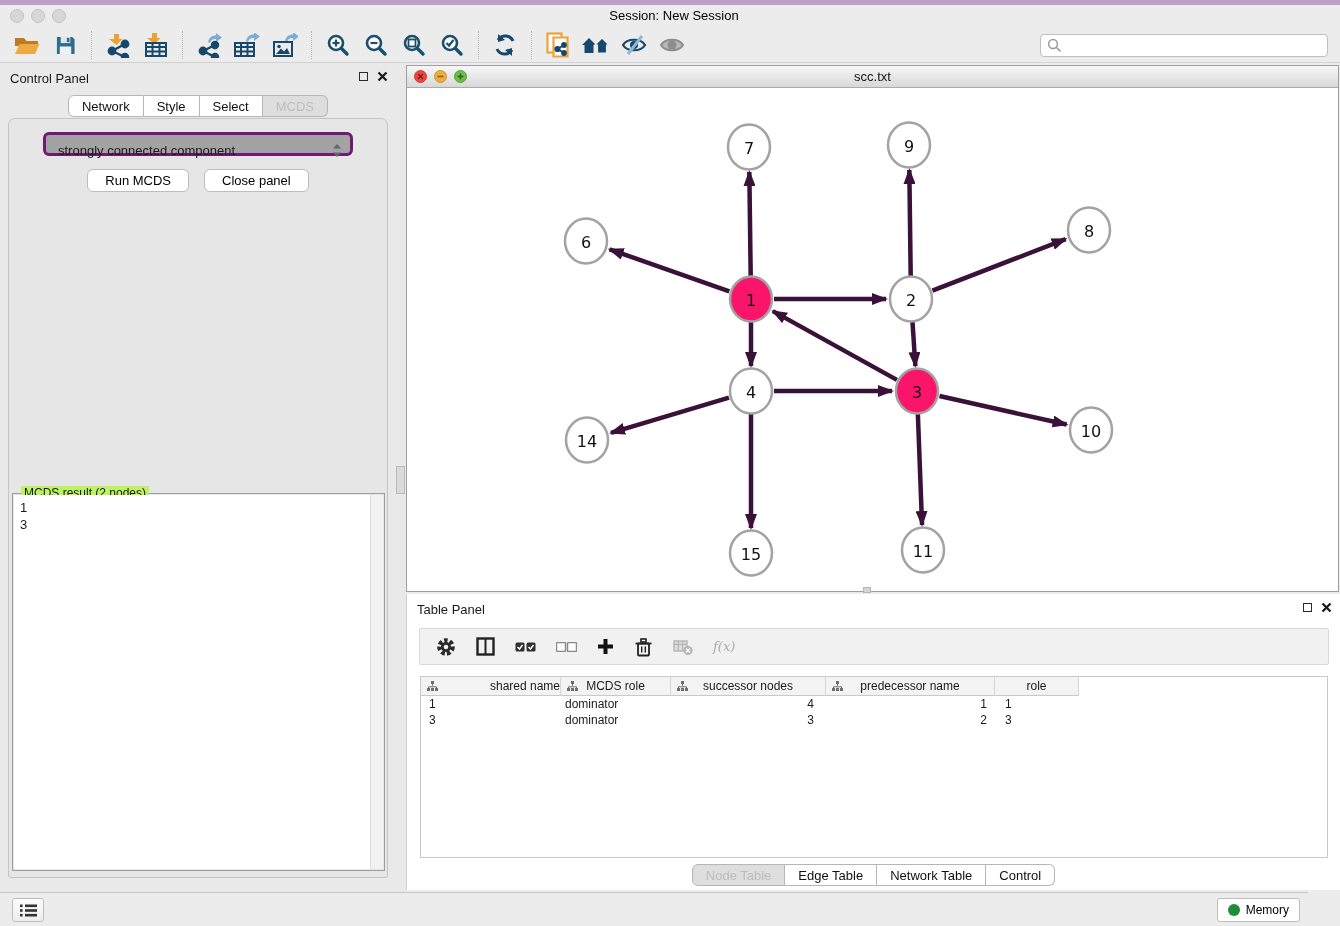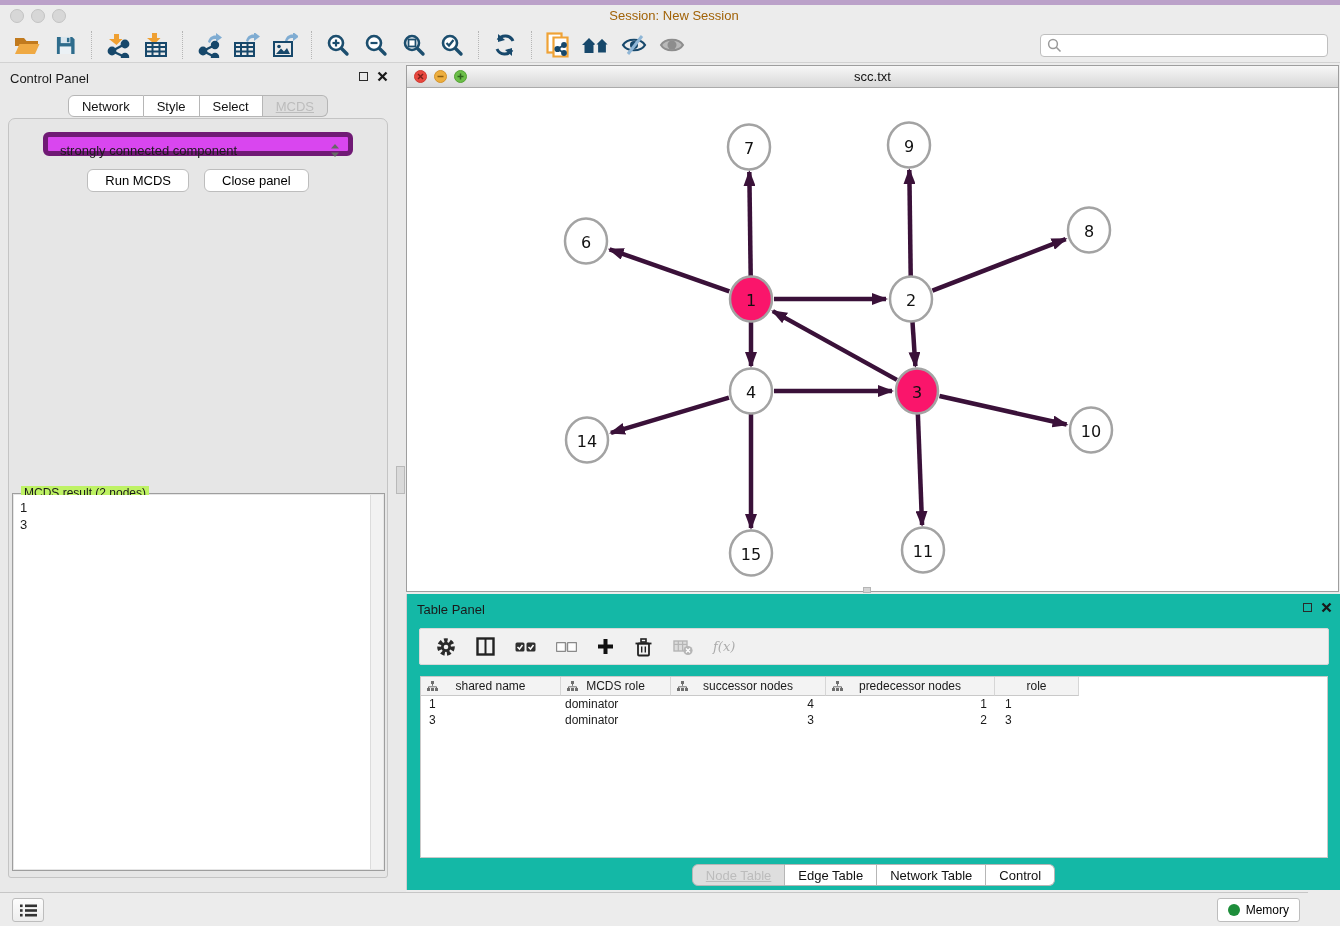--- a/index.html
+++ b/index.html
@@ -4,42 +4,42 @@
 <style>
   * { box-sizing: border-box; margin: 0; padding: 0; }
   html,body { width:1340px; height:926px; overflow:hidden; }
   body { font-family:"Liberation Sans", sans-serif; background:#ECECEC; position:relative; color:#1A1A1A; }
 
   
   #purple-strip { position:absolute; left:0; top:0; width:1340px; height:5px; background:#BBA1C9; }
   #titlebar { position:absolute; left:0; top:5px; width:1340px; height:23px; background:#ECECEC; }
   .mac-dots { position:absolute; left:10px; top:4px; display:flex; gap:7px; }
   .mac-dots span { width:14px; height:14px; border-radius:50%; background:#D7D7D7; border:1px solid #C3C3C3; }
-  #titlebar .title { position:absolute; left:8px; right:0; top:3px; text-align:center; font-size:13px; color:#a16207; }
+  #titlebar .title { position:absolute; left:8px; right:0; top:3px; text-align:center; font-size:13px; color:#000000; }
 
   #toolbar { position:absolute; left:0; top:28px; width:1340px; height:35px; background:#ECECEC; border-bottom:1px solid #D2D2D2; display:flex; align-items:center; padding-left:8px; }
   .tbtn { width:38px; height:31px; border:none; background:transparent; display:flex; align-items:center; justify-content:center; }
   .sep { width:1px; height:28px; border-left:1px dotted #B5B5B5; margin:0 7px; }
   .search { margin-left:auto; margin-right:12px; width:288px; height:23px; background:#fff; border:1px solid #BFBFBF; border-radius:4px; display:flex; align-items:center; padding-left:6px; }
   .search input { border:none; outline:none; flex:1; height:19px; font-size:12px; background:transparent; }
 
   
   #control-panel { position:absolute; left:0; top:63px; width:396px; height:829px; background:#E9E9E9; }
   .panel-header { position:relative; height:30px;padding-left:24px; }
   .panel-header .ph-title { position:absolute; left:10px; top:8px; font-size:13px; color:#1A1A1A; }
   .panel-header .ph-icons { position:absolute; right:8px; top:8px; display:flex; gap:9px; align-items:center; }
   .float-box { width:9px; height:9px; border:1.6px solid #2A2A2A; background:transparent; }
   .cp-tabs { position:absolute; left:0; top:32px; width:100%; display:flex; justify-content:center; }
   .tab { height:22px; padding:3px 13px; font-size:13px; background:#FFFFFF; border:1px solid #B6B6B6; border-left-width:0; color:#111; cursor:default; }
   .tab:first-child { border-left-width:1px; border-radius:6px 0 0 6px; }
   .tab:last-child { border-radius:0 6px 6px 0; }
-  .tab.active { background:#DEDEDE; color:#BCBCBC;text-decoration:underline; }
+  .tab.active { background:#DEDEDE; color:#BCBCBC; }
   .cp-content { position:absolute; left:8px; right:8px; top:55px; height:760px; background:#E6E6E6; border:1px solid #C4C4C4; border-radius:7px 7px 3px 3px; }
   .opt-label { margin-top:27px; text-align:center; font-size:13px; }
-  .dropdown { margin:13px auto 0 auto; width:310px; height:24px; background:#d946ef; border:5px solid #701a75; border-radius:6px; display:flex; align-items:center; padding:12px 8px 0 12px; font-size:13px; }
+  .dropdown { margin:13px auto 0 auto; width:310px; height:24px; background:#a3a3a3; border:3px solid #701a75; border-radius:6px; display:flex; align-items:center; padding:12px 8px 0 12px; font-size:13px; }
   .dropdown .dd-label { flex:1; }
   .btn-row { display:flex; justify-content:center; gap:15px; margin-top:13px; }
   .pbtn { height:23px; padding:0 17px; background:#fff; border:1px solid #BDBDBD; border-radius:6px; font-size:13px; font-family:"Liberation Sans",sans-serif; }
   .result-group { position:absolute; left:12px; right:11px; top:430px; height:378px; border:1px solid #9E9E9E; }
   .result-legend { position:absolute; left:8px; top:-8px; background:#bef264; padding:0 3px; font-size:12px; }
   .result-inner { position:absolute; left:1px; right:1px; top:1px; bottom:1px; background:#fff; }
   .result-lines { padding:4px 6px; font-size:13px; line-height:17px; }
   .result-scroll { position:absolute; right:0; top:0; bottom:0; width:13px; background:#F2F2F2; border-left:1px solid #DCDCDC; }
 
   
@@ -49,21 +49,21 @@
   
   #network-window { position:absolute; left:406px; top:65px; width:933px; height:527px; border:1px solid #9E9E9E; background:#fff; }
   .nw-titlebar { position:relative; height:22px; background:linear-gradient(#F7F7F7,#D8D8D8); border-bottom:1px solid #ABABAB; }
   .traffic { position:absolute; left:7px; top:4px; display:flex; gap:7px; }
   .nw-title { position:absolute; left:0; right:0; top:3px; text-align:center; font-size:13px; color:#111; }
   .nw-canvas { position:absolute; left:0; top:22px; width:931px; height:503px; background:#fff; overflow:hidden; }
   #graph-svg { position:absolute; left:0; top:0; }
   .nw-grip { position:absolute; left:456px; bottom:-2px; width:8px; height:6px; background:#D4D4D4; border:1px solid #B5B5B5; }
 
   
-  #table-panel { position:absolute; left:406px; top:594px; width:934px; height:296px; background:#14b8a6; border-left:1px solid #D0D0D0; }
+  #table-panel { position:absolute; left:406px; top:594px; width:934px; height:296px; background:#ffffff; border-left:1px solid #D0D0D0; }
   .tp-toolbar { position:absolute; left:12px; top:34px; width:910px; height:37px; background:#F1F1F1; border:1px solid #D8D8D8; border-radius:2px; display:flex; align-items:center; gap:20px; padding-left:16px; }
   .ticon { display:flex; align-items:center; justify-content:center; border:none; background:transparent; }
   .fx { font-family:"DejaVu Serif", serif; font-style:italic; font-size:13px; color:#ABABAB; }
   .tp-table { position:absolute; left:13px; top:82px; width:908px; height:182px; background:#fff; border:1px solid #C9C9C9; overflow:hidden; }
   .thead { display:flex; }
   .th { position:relative; height:19px; background:#F3F3F3; border-right:1px solid #D6D6D6; border-bottom:1px solid #C9C9C9; font-size:12px; display:flex; align-items:center; justify-content:center; }
   .th .tree { position:absolute; left:6px; top:4px; }
   .tr { display:flex; height:16px; font-size:12px; align-items:center; }
   .td { height:16px; line-height:16px; white-space:nowrap; overflow:hidden; }
   .tp-tabs { position:absolute; left:0; right:0; bottom:4px; display:flex; justify-content:center; }
@@ -421,21 +421,21 @@
             <line x1="5.3" y1="3" x2="5.3" y2="13" stroke="#B5B5B5" stroke-width="1.2"></line>
             <line x1="9.6" y1="3" x2="9.6" y2="13" stroke="#B5B5B5" stroke-width="1.2"></line>
             <circle cx="15" cy="12.5" r="4.6" fill="#B5B5B5"></circle>
             <path d="M13 10.5 l4 4 M17 10.5 l-4 4" stroke="#fff" stroke-width="1.4"></path>
           </svg>
         </button>
       <span class="fx">f(x)</span>
     </div>
     <div class="tp-table">
       <div class="thead" id="table-head">
-          <div class="th" style="width: 140px;">
+          <div class="th" style="width: 140px; justify-content: flex-end;">
             <svg width="11" height="11" viewBox="0 0 11 11" class="tree">
               <path d="M5.5 3 v1.8 M1.5 7 v-1.2 h8 v1.2" stroke="#6E6E6E" fill="none"></path>
               <rect x="4" y="0" width="3" height="3" fill="#6E6E6E"></rect>
               <rect x="0" y="7" width="3" height="3" fill="#6E6E6E"></rect>
               <rect x="4" y="7" width="3" height="3" fill="#6E6E6E"></rect>
               <rect x="8" y="7" width="3" height="3" fill="#6E6E6E"></rect>
             </svg>
             <span>shared name</span>
           </div>
           <div class="th" style="width: 110px;">
@@ -459,21 +459,21 @@
             <span>successor nodes</span>
           </div>
           <div class="th" style="width: 169px;">
             <svg width="11" height="11" viewBox="0 0 11 11" class="tree">
               <path d="M5.5 3 v1.8 M1.5 7 v-1.2 h8 v1.2" stroke="#6E6E6E" fill="none"></path>
               <rect x="4" y="0" width="3" height="3" fill="#6E6E6E"></rect>
               <rect x="0" y="7" width="3" height="3" fill="#6E6E6E"></rect>
               <rect x="4" y="7" width="3" height="3" fill="#6E6E6E"></rect>
               <rect x="8" y="7" width="3" height="3" fill="#6E6E6E"></rect>
             </svg>
-            <span>predecessor nodes</span>
+            <span>predecessor name</span>
           </div>
           <div class="th" style="width: 84px;">
             <span>role</span>
           </div>
         </div>
       <div id="table-body">
           <div class="tr">
             <div class="td" style="width: 140px; text-align: left; padding-left: 8px;">1</div>
             <div class="td" style="width: 110px; text-align: left; padding-left: 4px;">dominator</div>
             <div class="td" style="width: 155px; text-align: right; padding-right: 12px;">4</div>

